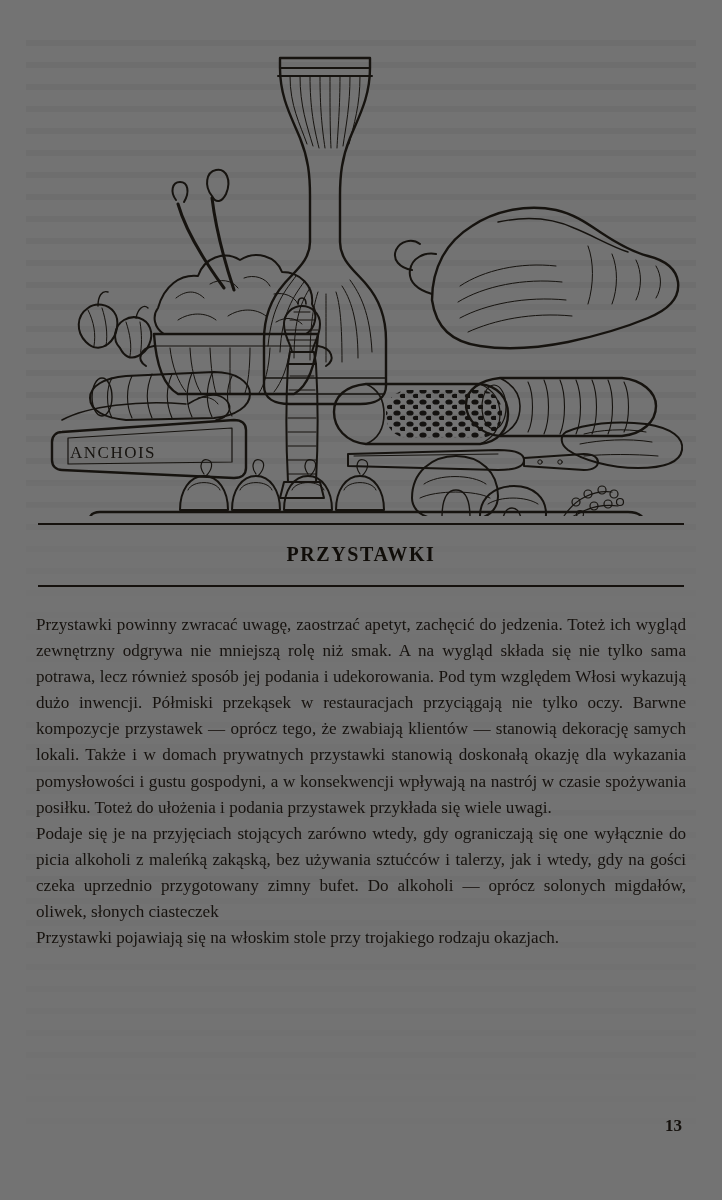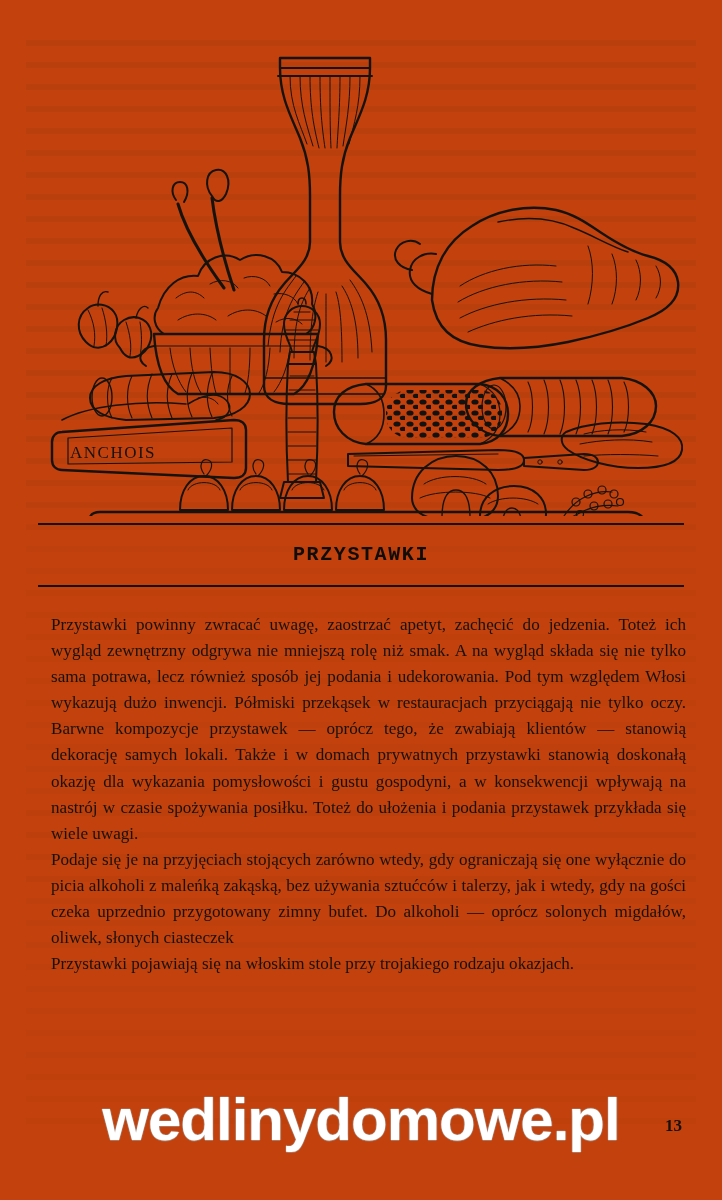--- a/index.html
+++ b/index.html
@@ -13,21 +13,21 @@
     position: relative;
     overflow: hidden;
     font-family: "Liberation Serif", serif;
     color: #1a1a1a;
   }
 
   
   .page {
     position: absolute;
     inset: 0;
-    background: #c2410c;
+    background: #737373;
   }
   
   .ghost {
     position: absolute;
     left: 26px;
     right: 26px;
     top: 40px;
     bottom: 60px;
     opacity: 0.055;
     pointer-events: none;
@@ -63,41 +63,41 @@
   }
   .rule.top { top: 523px; }
   .rule.bottom { top: 585px; }
 
   .chapter-title {
     position: absolute;
     left: 0;
     top: 543px;
     width: 722px;
     text-align: center;
-    font-family: Liberation Mono, monospace;
+    font-family: Liberation Serif, serif;
     font-weight: bold;
     font-size: 20px;
     letter-spacing: 1.6px;
     color: #100d09;
   }
 
   
   .body-text {
     position: absolute;
     left: 36px;
     top: 612px;
     width: 650px;
     font-size: 17.1px;
     line-height: 26.1px;
     color: #16120e;
     text-align: justify;
     text-justify: inter-word;
   }
   .body-text p { margin: 0; }
-  .body-text p.hang { text-indent: 0; margin-left: 15px; }
+  .body-text p.hang { text-indent: 0; }
 
   
   .folio {
     position: absolute;
     right: 40px;
     top: 1116px;
     font-family: "Liberation Serif", serif;
     font-size: 17px;
     font-weight: bold;
     color: #15110d;
@@ -440,15 +440,14 @@
   <div class="rule bottom"></div>
 
   <div class="body-text">
     <p class="hang">Przystawki powinny zwracać uwagę, zaostrzać apetyt, zachęcić do jedzenia. Toteż ich wygląd zewnętrzny odgrywa nie mniejszą rolę niż smak. A na wygląd składa się nie tylko sama potrawa, lecz również sposób jej podania i udekorowania. Pod tym względem Włosi wykazują dużo inwencji. Półmiski przekąsek w restauracjach przyciągają nie tylko oczy. Barwne kompozycje przystawek — oprócz tego, że zwabiają klientów — stanowią dekorację samych lokali. Także i w domach prywatnych przystawki stanowią doskonałą okazję dla wykazania pomysłowości i gustu gospodyni, a w konsekwencji wpływają na nastrój w czasie spożywania posiłku. Toteż do ułożenia i podania przystawek przykłada się wiele uwagi.</p>
     <p class="hang">Podaje się je na przyjęciach stojących zarówno wtedy, gdy ograniczają się one wyłącznie do picia alkoholi z maleńką zakąską, bez używania sztućców i talerzy, jak i wtedy, gdy na gości czeka uprzednio przygotowany zimny bufet. Do alkoholi — oprócz solonych migdałów, oliwek, słonych ciasteczek</p>
     <p class="hang">Przystawki pojawiają się na włoskim stole przy trojakiego rodzaju okazjach.</p>
   </div>
 
   <div class="folio">13</div>
 
-  <div class="watermark">wedlinydomowe.pl</div>
 
 </div>
 
 </body></html>

